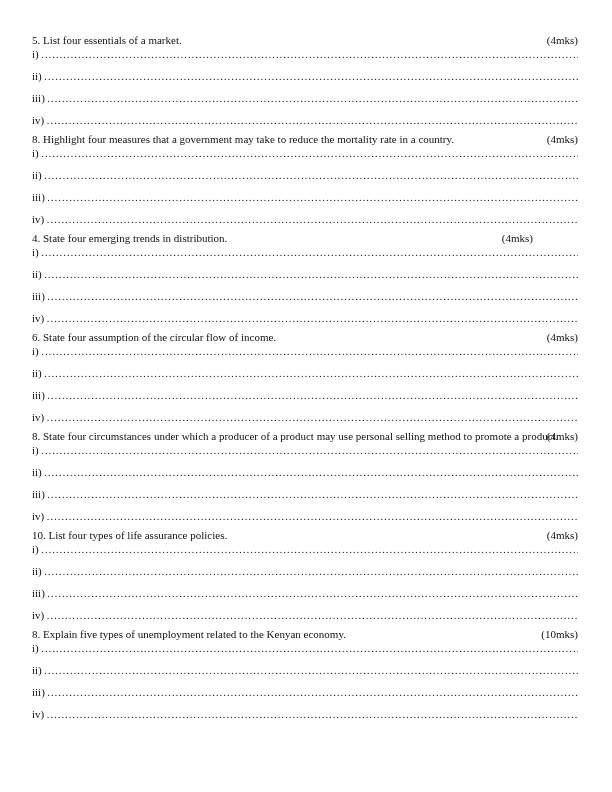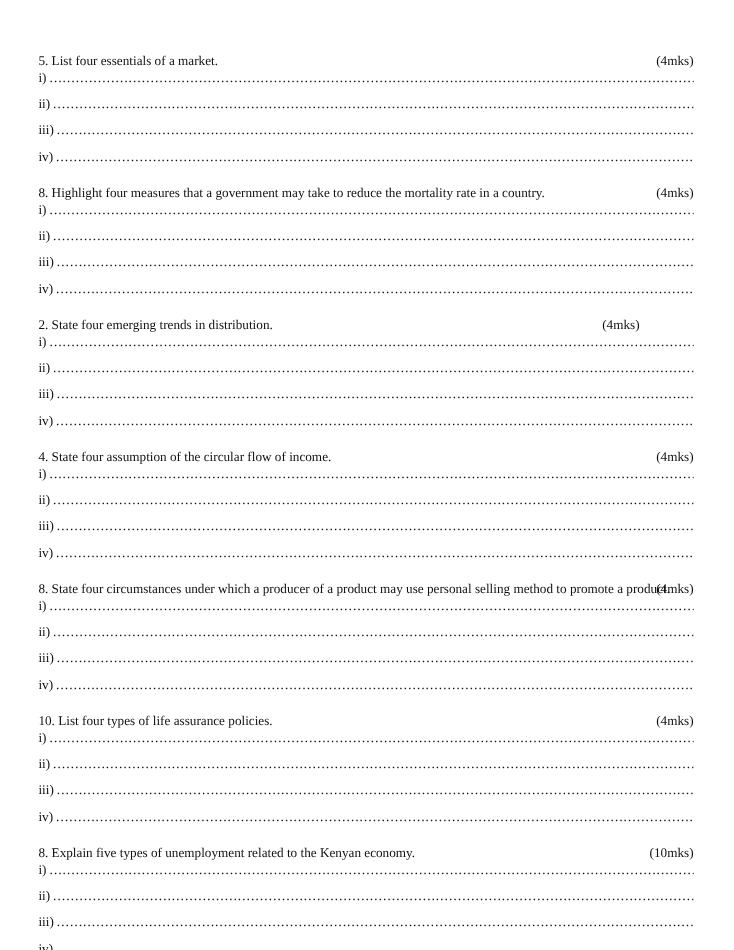--- a/index.html
+++ b/index.html
@@ -15,21 +15,21 @@
     color: #111111;
     overflow: hidden;
   }
   .page {
     box-sizing: border-box;
     width: 612px;
     height: 792px;
     padding: 28px 34px 30px 32px;
   }
   .question {
-    margin-top: 16px;
+    margin-top: 5px;
   }
   .q-heading {
     position: relative;
     line-height: 14px;
     padding-right: 2px;
   }
   .q-text {
     display: inline;
   }
   .marks {
@@ -107,21 +107,21 @@
       <span class="dots">………………………………………………………………………………………………………………………………………………………………………………………………………………………………………………………………………………………………………………………………………………………………</span>
     </div>
     <div class="part">
       <span class="part-label">iv)</span>
       <span class="dots">………………………………………………………………………………………………………………………………………………………………………………………………………………………………………………………………………………………………………………………………………………………………</span>
     </div>
   </div>
 
   <div class="question">
     <div class="q-heading">
-      <span class="q-text">2. State four emerging trends in distribution.</span>
+      <span class="q-text">4. State four emerging trends in distribution.</span>
       <span class="marks marks-offset">(4mks)</span>
     </div>
     <div class="part">
       <span class="part-label">i)</span>
       <span class="dots">………………………………………………………………………………………………………………………………………………………………………………………………………………………………………………………………………………………………………………………………………………………………</span>
     </div>
     <div class="part">
       <span class="part-label">ii)</span>
       <span class="dots">………………………………………………………………………………………………………………………………………………………………………………………………………………………………………………………………………………………………………………………………………………………………</span>
     </div>
@@ -130,21 +130,21 @@
       <span class="dots">………………………………………………………………………………………………………………………………………………………………………………………………………………………………………………………………………………………………………………………………………………………………</span>
     </div>
     <div class="part">
       <span class="part-label">iv)</span>
       <span class="dots">………………………………………………………………………………………………………………………………………………………………………………………………………………………………………………………………………………………………………………………………………………………………</span>
     </div>
   </div>
 
   <div class="question">
     <div class="q-heading">
-      <span class="q-text">4. State four assumption of the circular flow of income.</span>
+      <span class="q-text">6. State four assumption of the circular flow of income.</span>
       <span class="marks">(4mks)</span>
     </div>
     <div class="part">
       <span class="part-label">i)</span>
       <span class="dots">………………………………………………………………………………………………………………………………………………………………………………………………………………………………………………………………………………………………………………………………………………………………</span>
     </div>
     <div class="part">
       <span class="part-label">ii)</span>
       <span class="dots">………………………………………………………………………………………………………………………………………………………………………………………………………………………………………………………………………………………………………………………………………………………………</span>
     </div>

